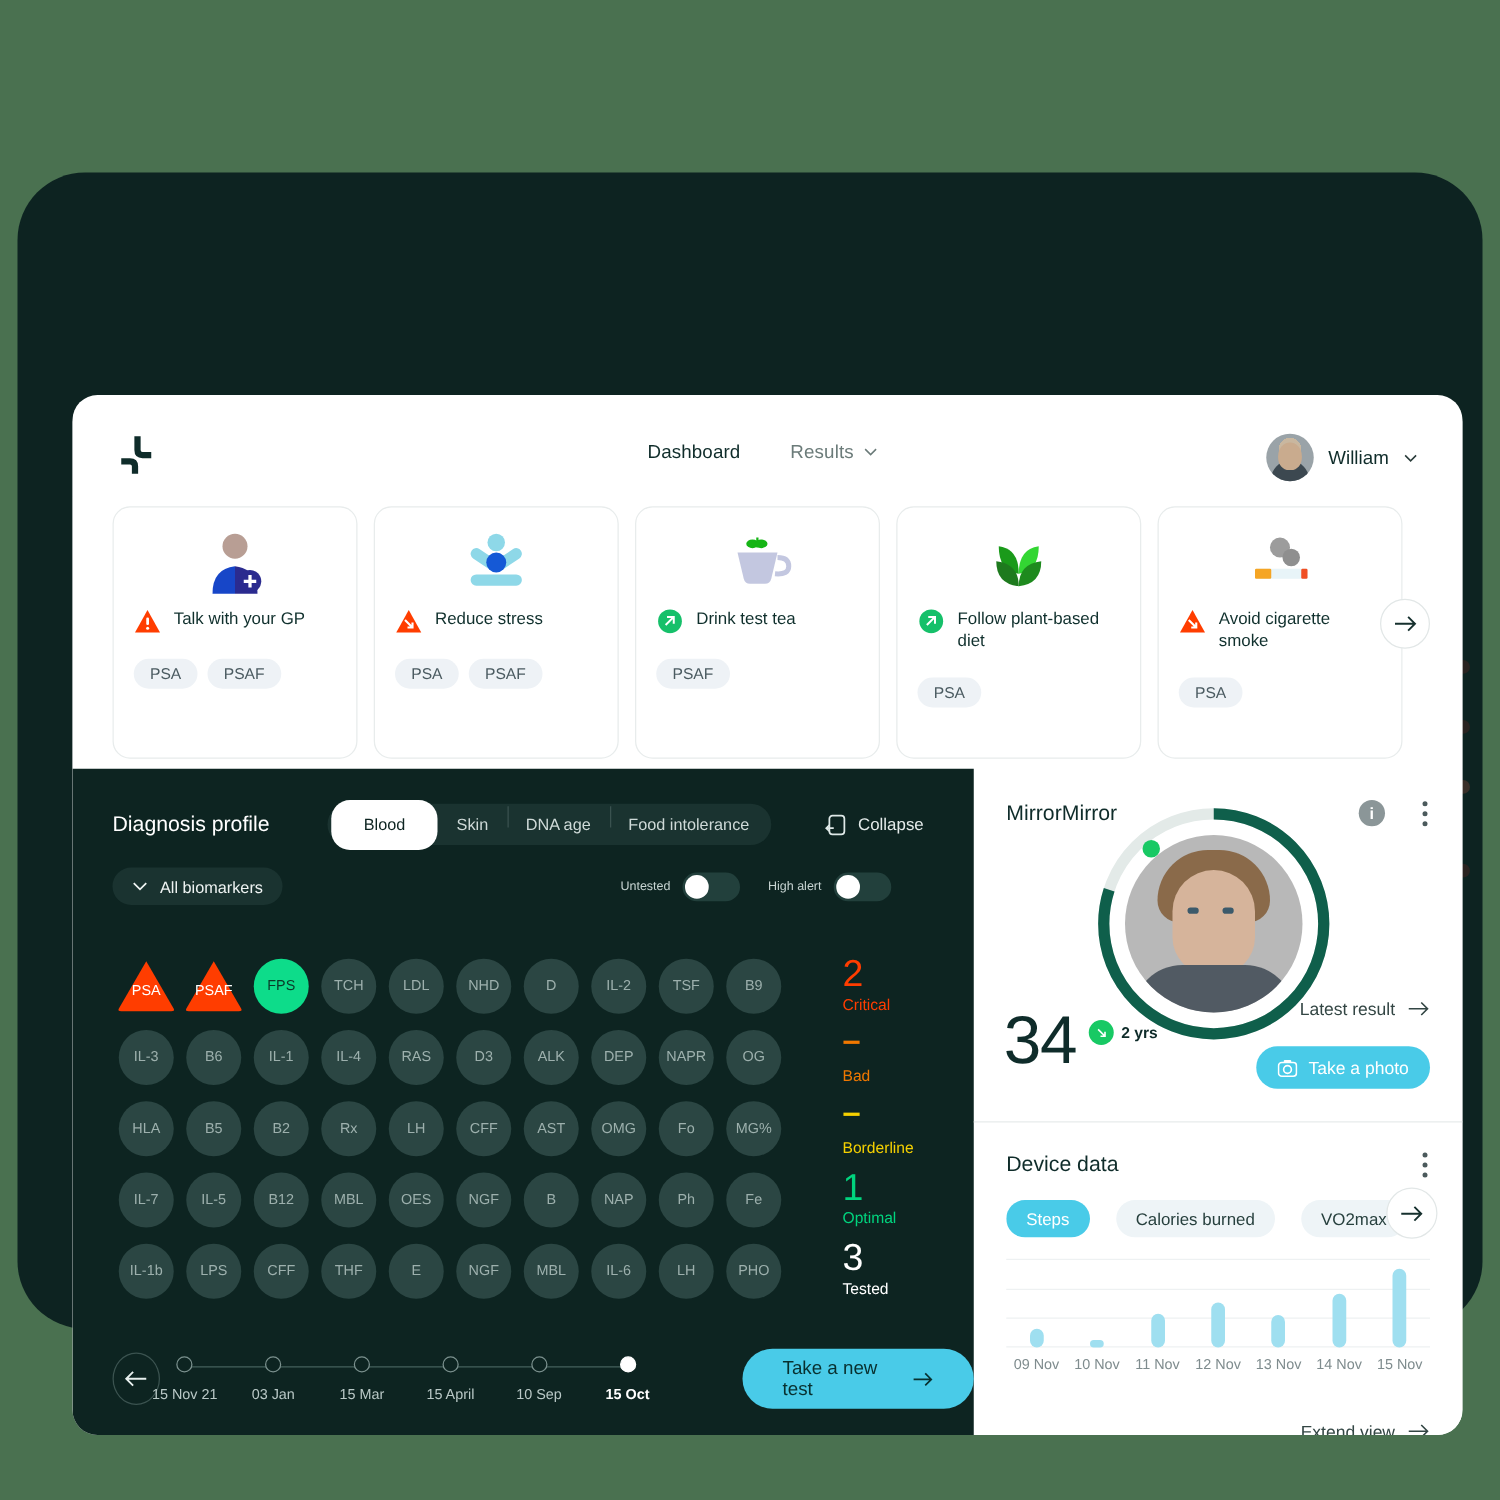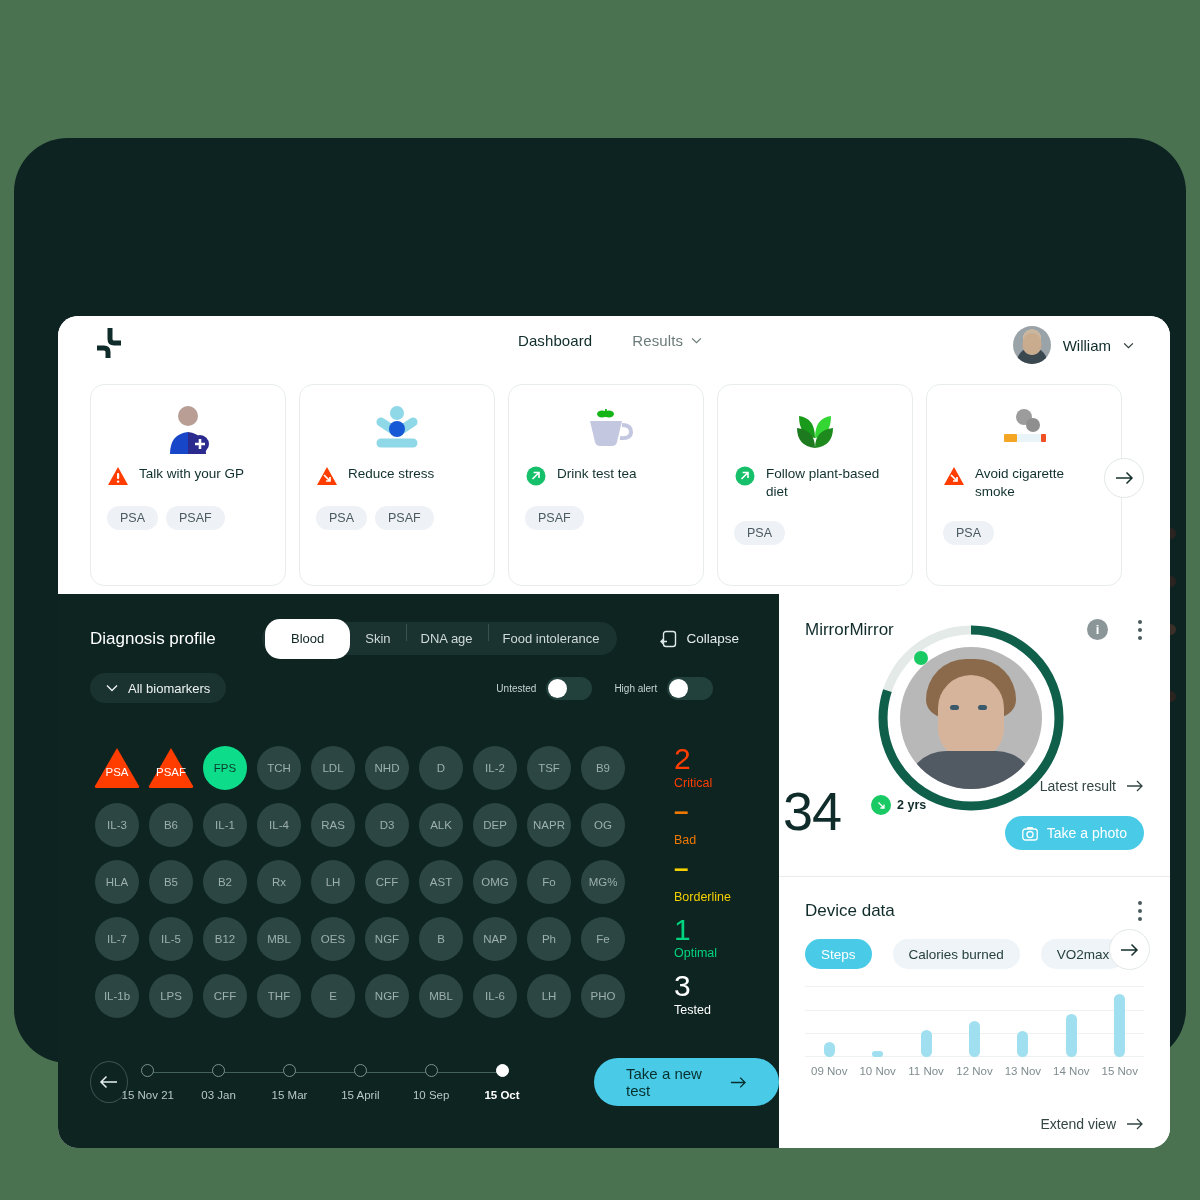--- a/index.html
+++ b/index.html
@@ -33,21 +33,21 @@
     border-radius: 20px;
     overflow: hidden;
     background: #ffffff;
   }
 
   
   #app-header {
     position: relative;
     height: 60px;
     background: #fff;
-    display: flex; align-items: center;
+    display: flex; align-items: center; margin-top: 21px;
   }
   #logo { position: absolute; left: 32px; top: 8px; width: 38px; height: 38px; }
   #nav { position: absolute; left: 460px; top: 16px; display: flex; align-items: center; gap: 40px; }
   .nav-item { font-size: 15px; color: #0f2c2a; letter-spacing: .1px; cursor: pointer; }
   .nav-item.muted { color: #6b7b79; display: flex; align-items: center; gap: 8px; }
   .chev { width: 11px; height: 7px; display:inline-block; }
   #user-area { position: absolute; right: 36px; top: 10px; display: flex; align-items: center; gap: 12px; }
   #avatar {
     width: 38px; height: 38px; border-radius: 50%;
     background: radial-gradient(circle at 50% 32%, #c9b79f 0 28%, #9aa3a8 28% 100%);
@@ -203,21 +203,21 @@
   #ring-wrap { position: absolute; left: 94px; top: 26px; width: 196px; height: 196px; }
   #face {
     position: absolute; left: 27px; top: 27px; width: 142px; height: 142px;
     border-radius: 50%; overflow: hidden; background: #b8b8b8;
   }
   #face .hair { position:absolute; left:26px; top:12px; width:90px; height:58px; border-radius:46px 46px 20px 20px; background:#8a6a4a; }
   #face .skin { position:absolute; left:38px; top:28px; width:66px; height:84px; border-radius:33px 33px 30px 30px; background:#d6b49b; }
   #face .shoulders { position:absolute; left:6px; bottom:-6px; width:130px; height:44px; border-radius:40px 40px 0 0; background:#515a63; }
   #face .eyeL, #face .eyeR { position:absolute; top:58px; width:9px; height:5px; border-radius:3px; background:#3c5a6b; }
   #face .eyeL { left:50px; } #face .eyeR { left:78px; }
-  #score-num { position: absolute; left: 4px; bottom: 34px; font-size: 54px; color: #0f2c2a; letter-spacing: -1px; }
+  #score-num { position: absolute; left: 24px; bottom: 34px; font-size: 54px; color: #0f2c2a; letter-spacing: -1px; }
   #score-delta { position: absolute; left: 92px; bottom: 61px; display: flex; align-items: center; gap: 6px; }
   #delta-badge { width: 20px; height: 20px; border-radius: 50%; background: #18c964; display:flex; align-items:center; justify-content:center; }
   #delta-text { font-size: 12.5px; color: #0f2c2a; font-weight: bold; }
   #latest-result {
     position: absolute; right: 26px; bottom: 82px;
     display: flex; align-items: center; gap: 10px; font-size: 14px; color: #334644; cursor: pointer;
   }
   #take-photo {
     position: absolute; right: 26px; bottom: 26px;
     background: #49cbe8; color: #fff; border-radius: 20px; height: 34px;

